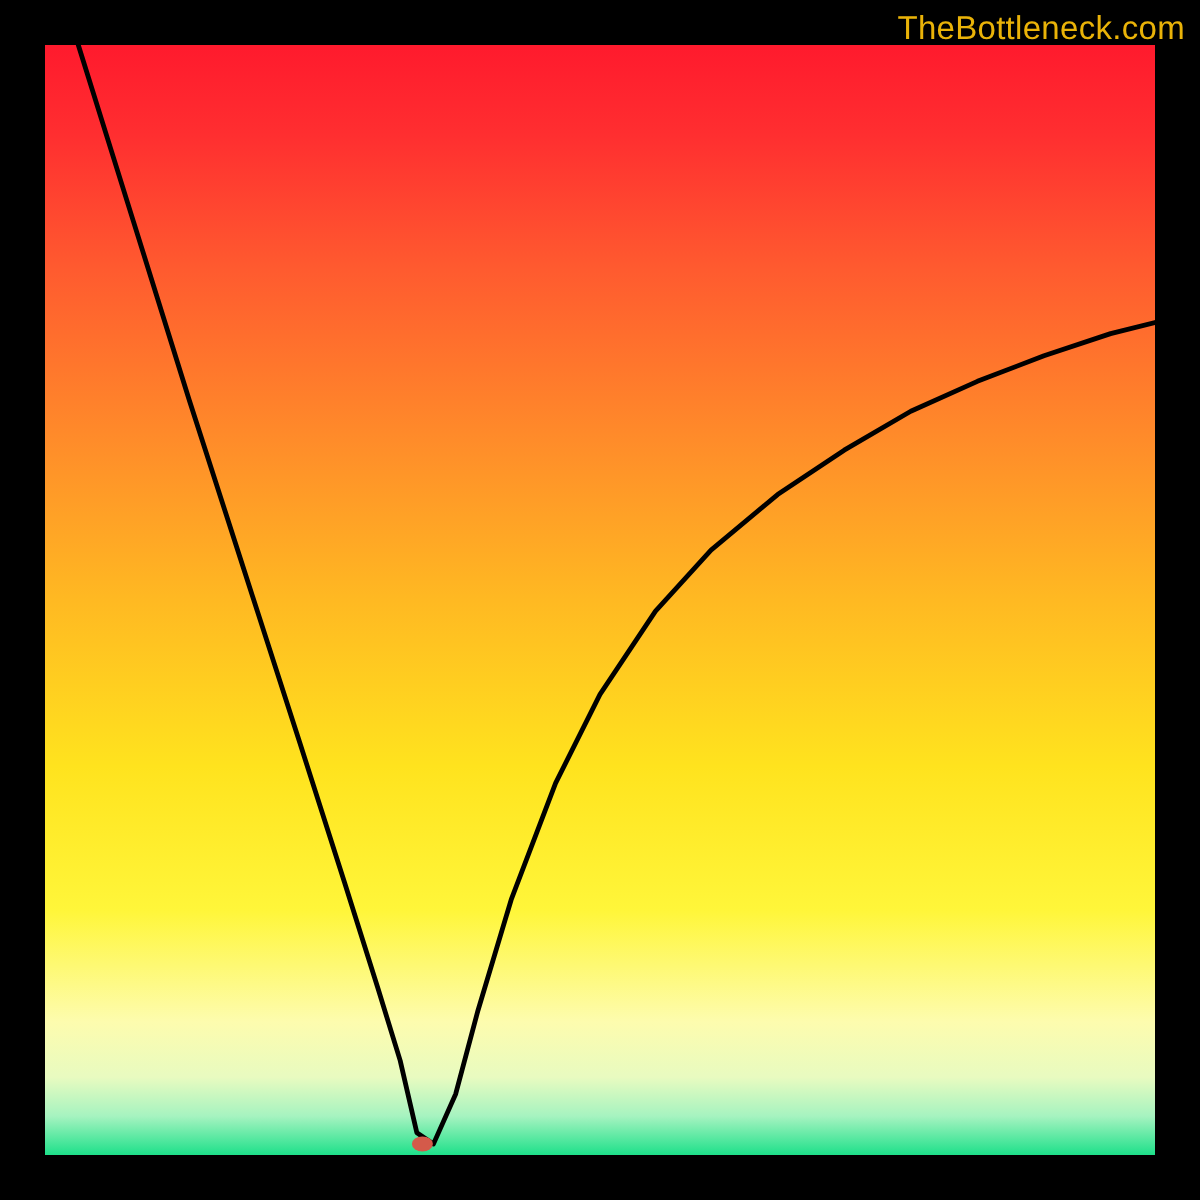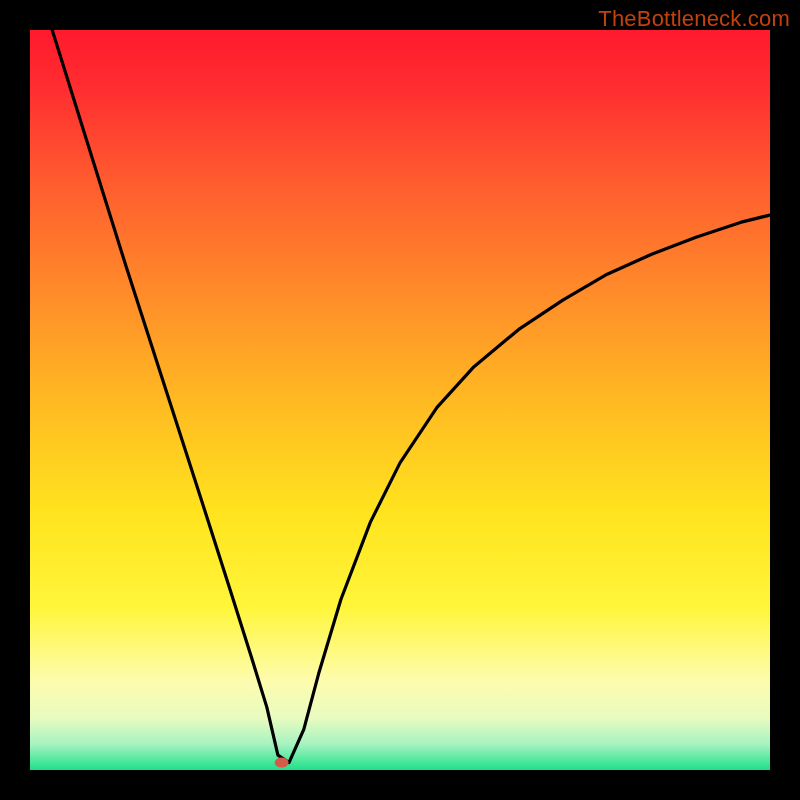--- a/index.html
+++ b/index.html
@@ -24,21 +24,21 @@
     left: 30px;
     top: 30px;
     width: 740px;
     height: 740px;
     overflow: hidden;
   }
   .watermark {
     position: absolute;
     top: 6px;
     right: 10px;
-    color: #c2410c;
+    color: #eab308;
     font-size: 22px;
     font-weight: 500;
     letter-spacing: 0.2px;
   }
 </style>
 </head>
 <body>
 
 <div class="frame">
 

